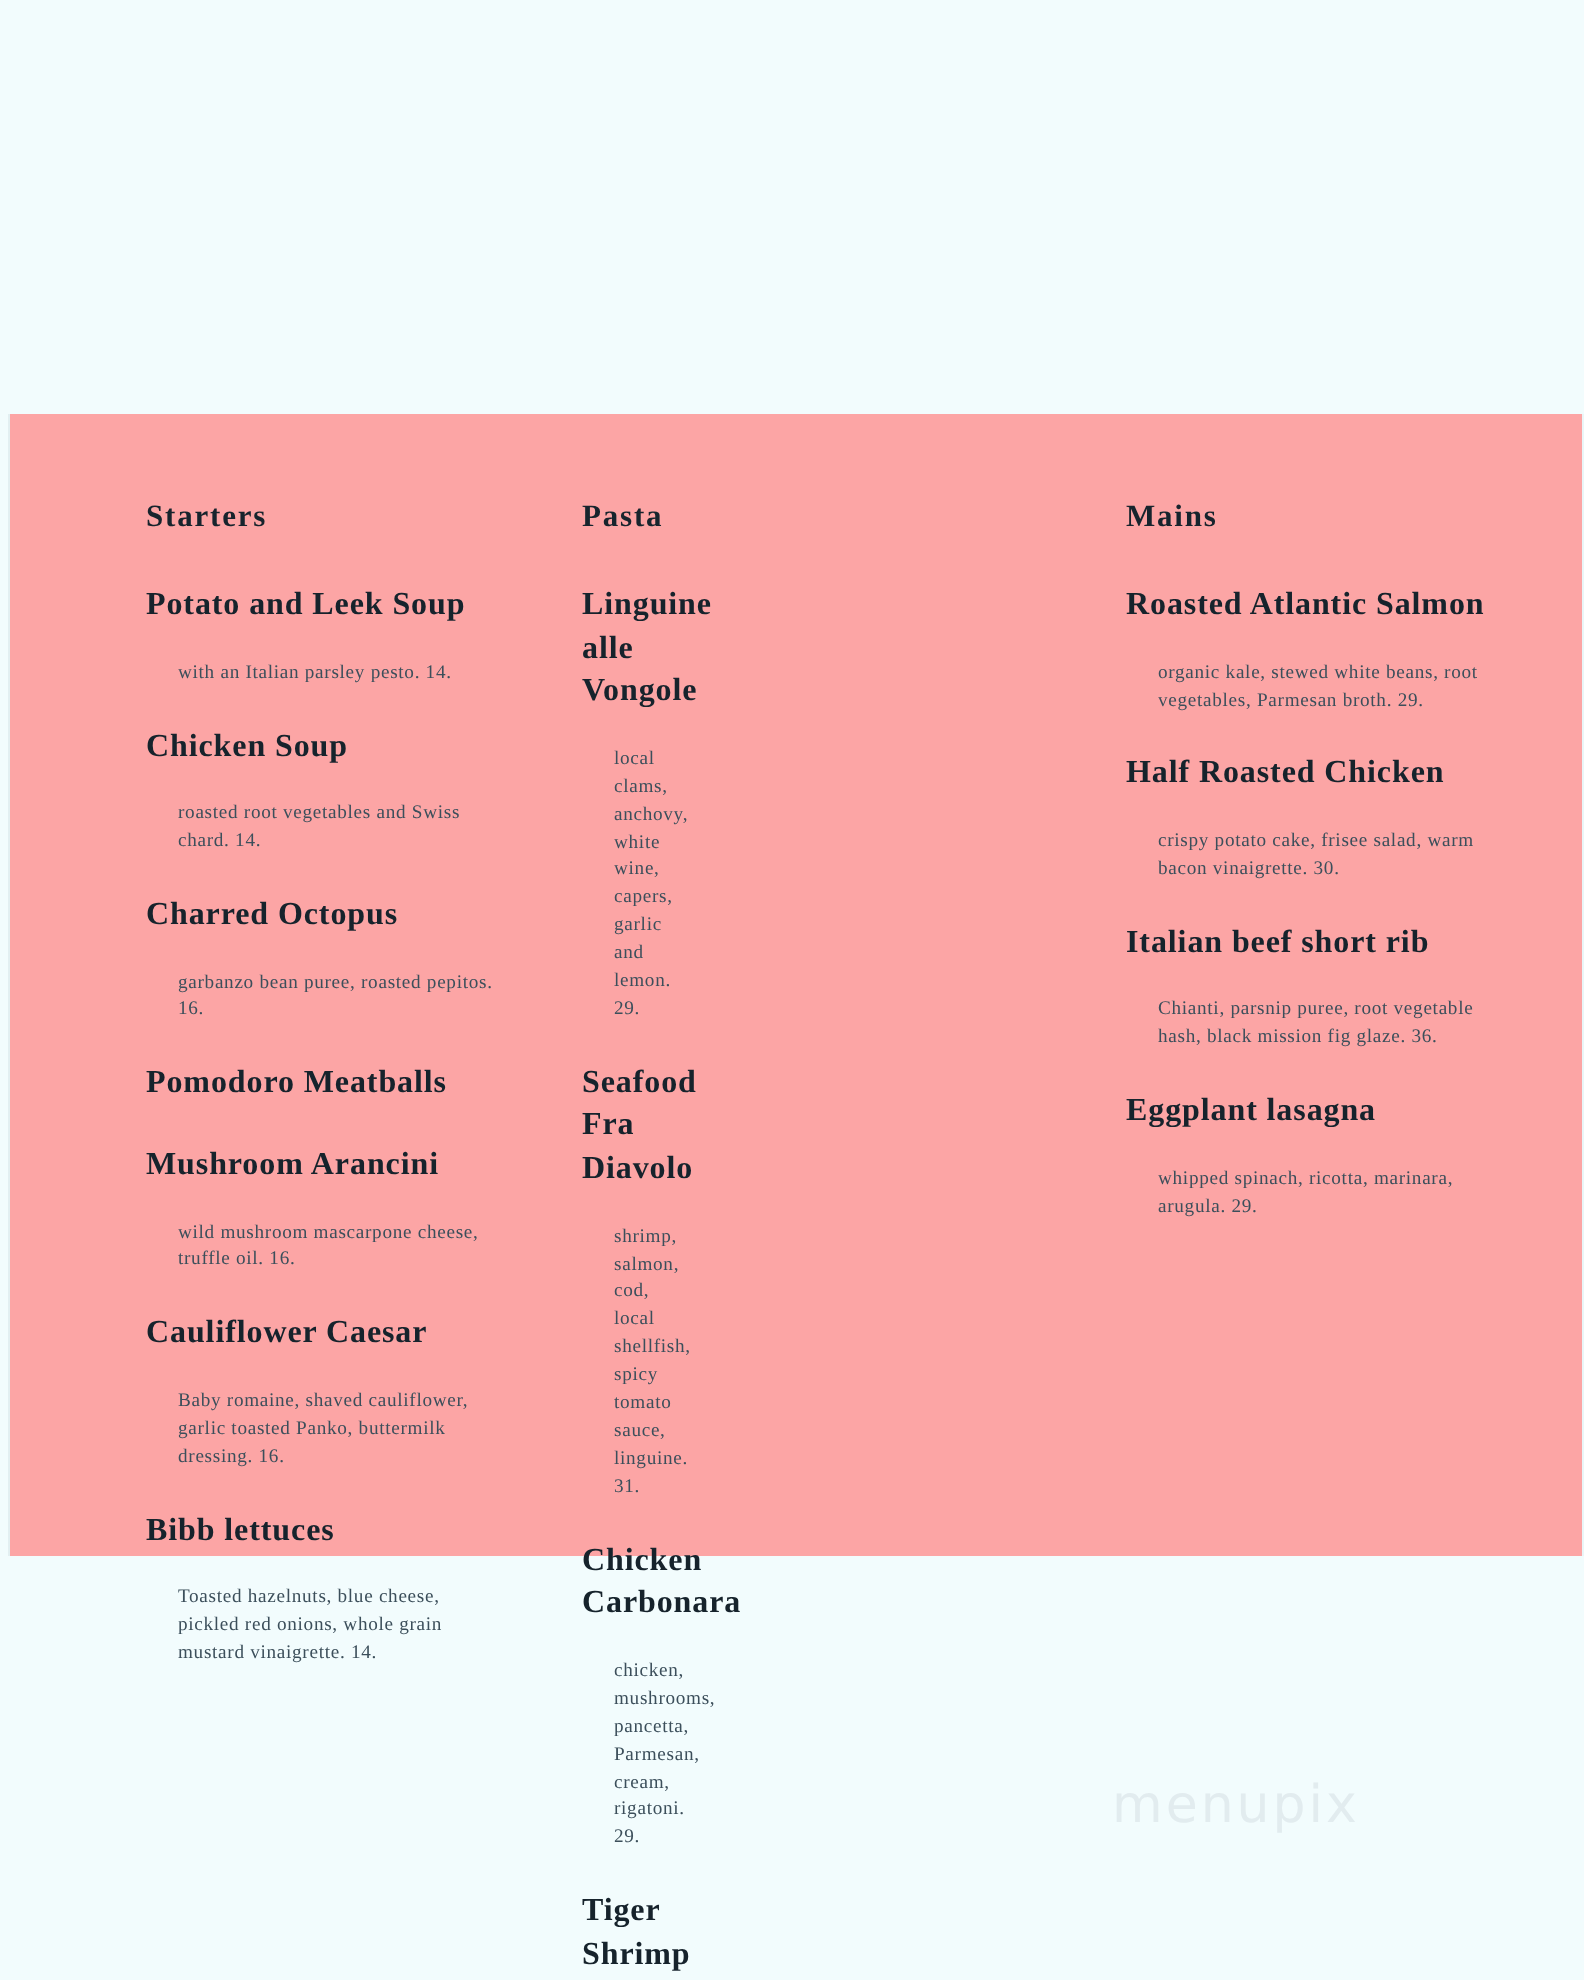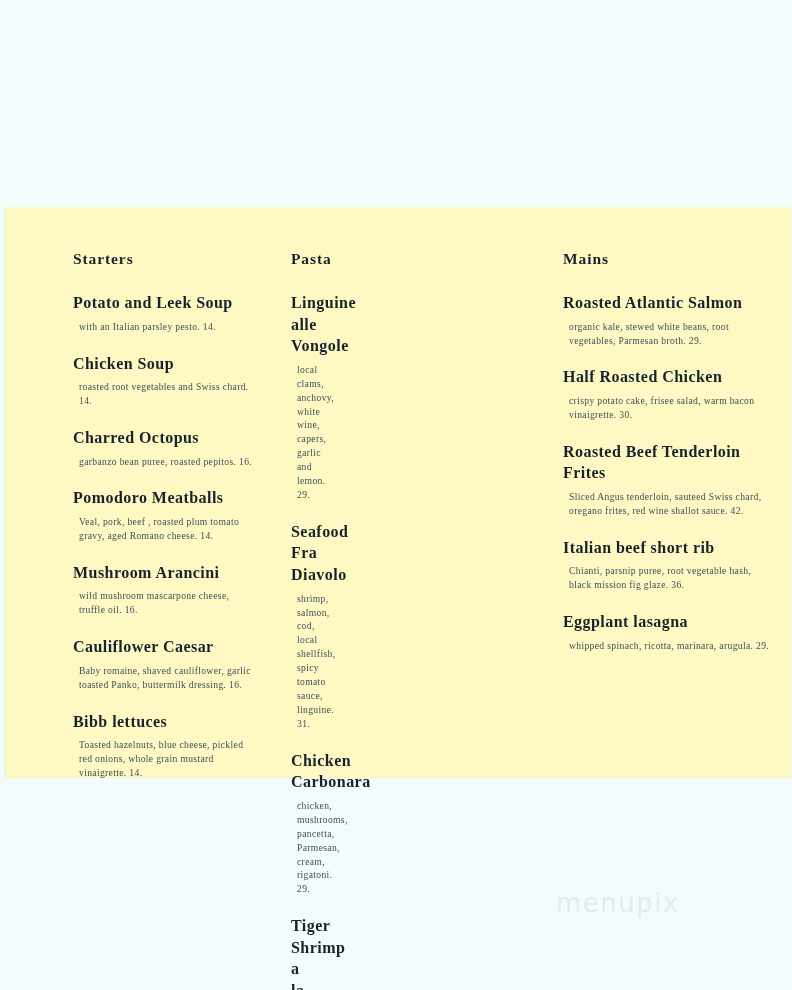--- a/index.html
+++ b/index.html
@@ -83,61 +83,60 @@
     line-height: 1.35;
     margin: 0 0 3px 0;
   }
 
   .item-desc {
     font-size: 9.6px;
     font-weight: normal;
     letter-spacing: 0.35px;
     color: #3c4f5b;
     line-height: 1.45;
-    margin: 6px;
+    margin: 16px;
   }
 
   
   #watermark {
     position: absolute;
     left: 556px;
     top: 888px;
     font-family: "DejaVu Sans", sans-serif;
     font-size: 26px;
     letter-spacing: 1.5px;
     color: #e2ecef;
     font-weight: 400;
     user-select: none;
     white-space: nowrap;
   }
 </style>
 </head>
 <body style="background: rgb(242, 252, 253);">
 
-<div id="menu-page" style="background: #fef9c3; padding-left: 11px;">
+<div id="menu-page" style="background: #fca5a5; padding-left: 11px;">
   <div id="columns">
 
     <div class="menu-column col-starters">
       <h2 class="section-title">Starters</h2>
       <div class="section-items">
           <div class="menu-item">
             <div class="item-name">Potato and Leek Soup</div>
             <div class="item-desc">with an Italian parsley pesto. 14.</div>
           </div>
           <div class="menu-item">
             <div class="item-name">Chicken Soup</div>
             <div class="item-desc">roasted root vegetables and Swiss chard. 14.</div>
           </div>
           <div class="menu-item">
             <div class="item-name">Charred Octopus</div>
             <div class="item-desc">garbanzo bean puree, roasted pepitos. 16.</div>
           </div>
           <div class="menu-item">
             <div class="item-name">Pomodoro Meatballs</div>
-            <div class="item-desc">Veal, pork, beef , roasted plum tomato gravy, aged Romano cheese. 14.</div>
           </div>
           <div class="menu-item">
             <div class="item-name">Mushroom Arancini</div>
             <div class="item-desc">wild mushroom mascarpone cheese, truffle oil. 16.</div>
           </div>
           <div class="menu-item">
             <div class="item-name">Cauliflower Caesar</div>
             <div class="item-desc">Baby romaine, shaved cauliflower, garlic toasted Panko, buttermilk dressing. 16.</div>
           </div>
           <div class="menu-item">
@@ -182,24 +181,20 @@
       <div class="section-items">
           <div class="menu-item">
             <div class="item-name">Roasted Atlantic Salmon</div>
             <div class="item-desc">organic kale, stewed white beans, root vegetables, Parmesan broth. 29.</div>
           </div>
           <div class="menu-item">
             <div class="item-name">Half Roasted Chicken</div>
             <div class="item-desc">crispy potato cake, frisee salad, warm bacon vinaigrette. 30.</div>
           </div>
           <div class="menu-item">
-            <div class="item-name">Roasted Beef Tenderloin Frites</div>
-            <div class="item-desc">Sliced Angus tenderloin, sauteed Swiss chard, oregano frites, red wine shallot sauce. 42.</div>
-          </div>
-          <div class="menu-item">
             <div class="item-name">Italian beef short rib</div>
             <div class="item-desc">Chianti, parsnip puree, root vegetable hash, black mission fig glaze. 36.</div>
           </div>
           <div class="menu-item">
             <div class="item-name">Eggplant lasagna</div>
             <div class="item-desc">whipped spinach, ricotta, marinara, arugula. 29.</div>
           </div>
         </div>
     </div>
 

